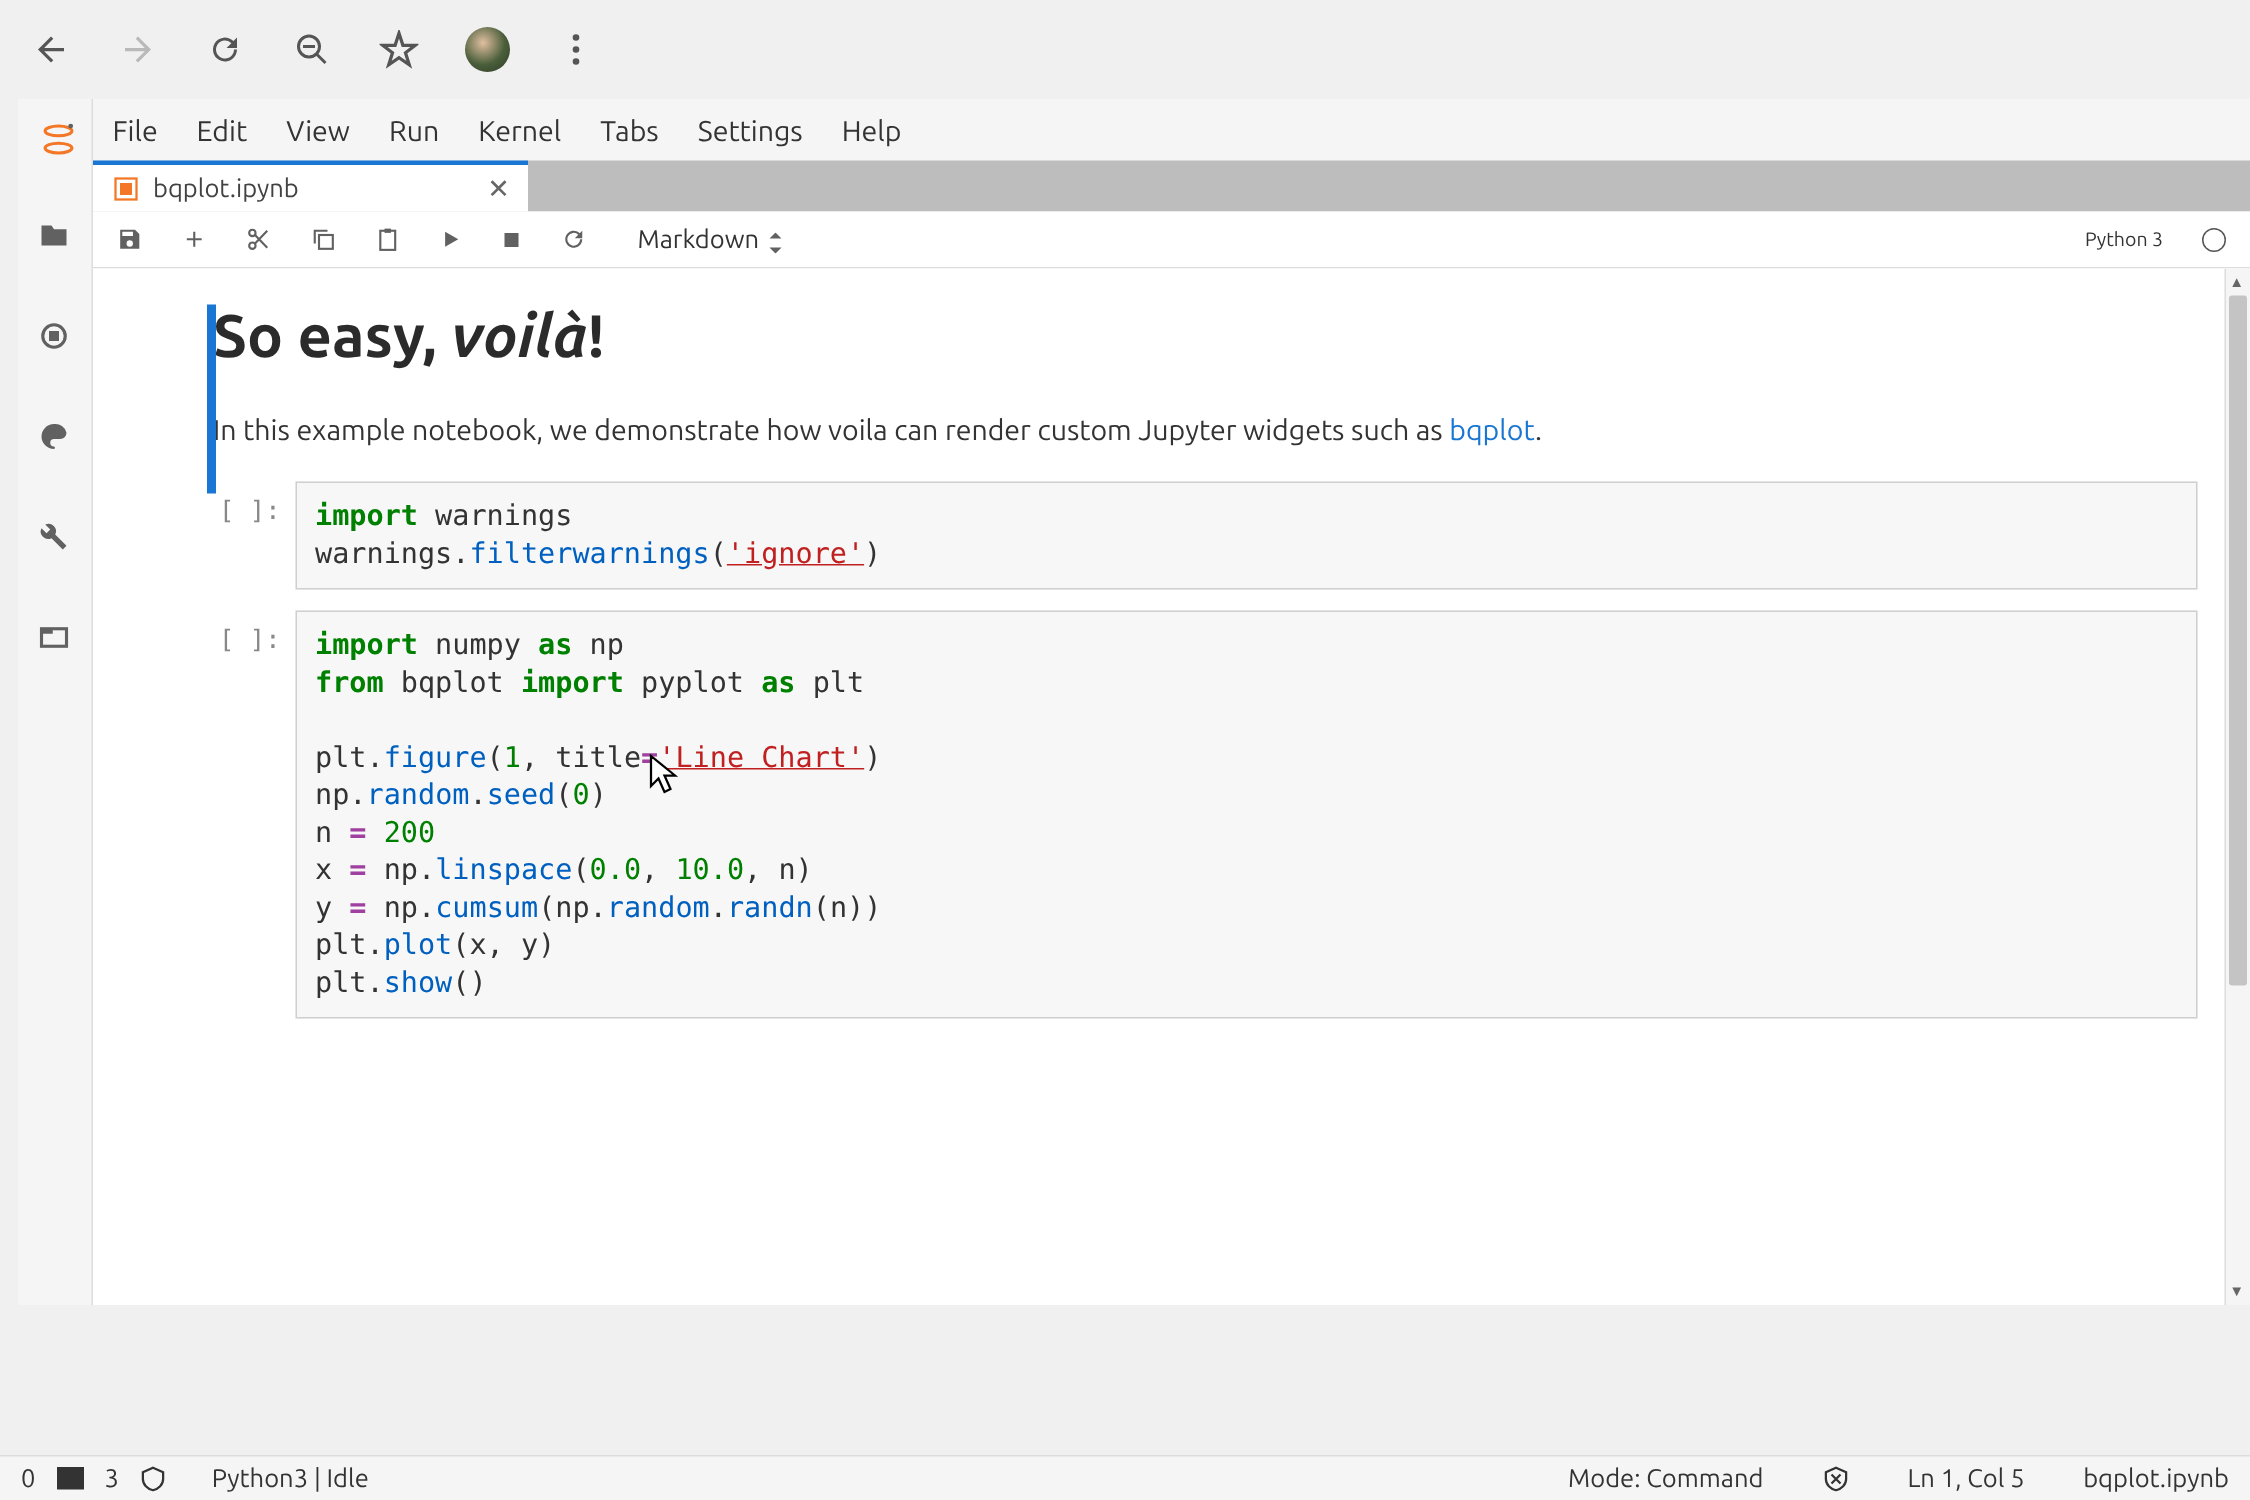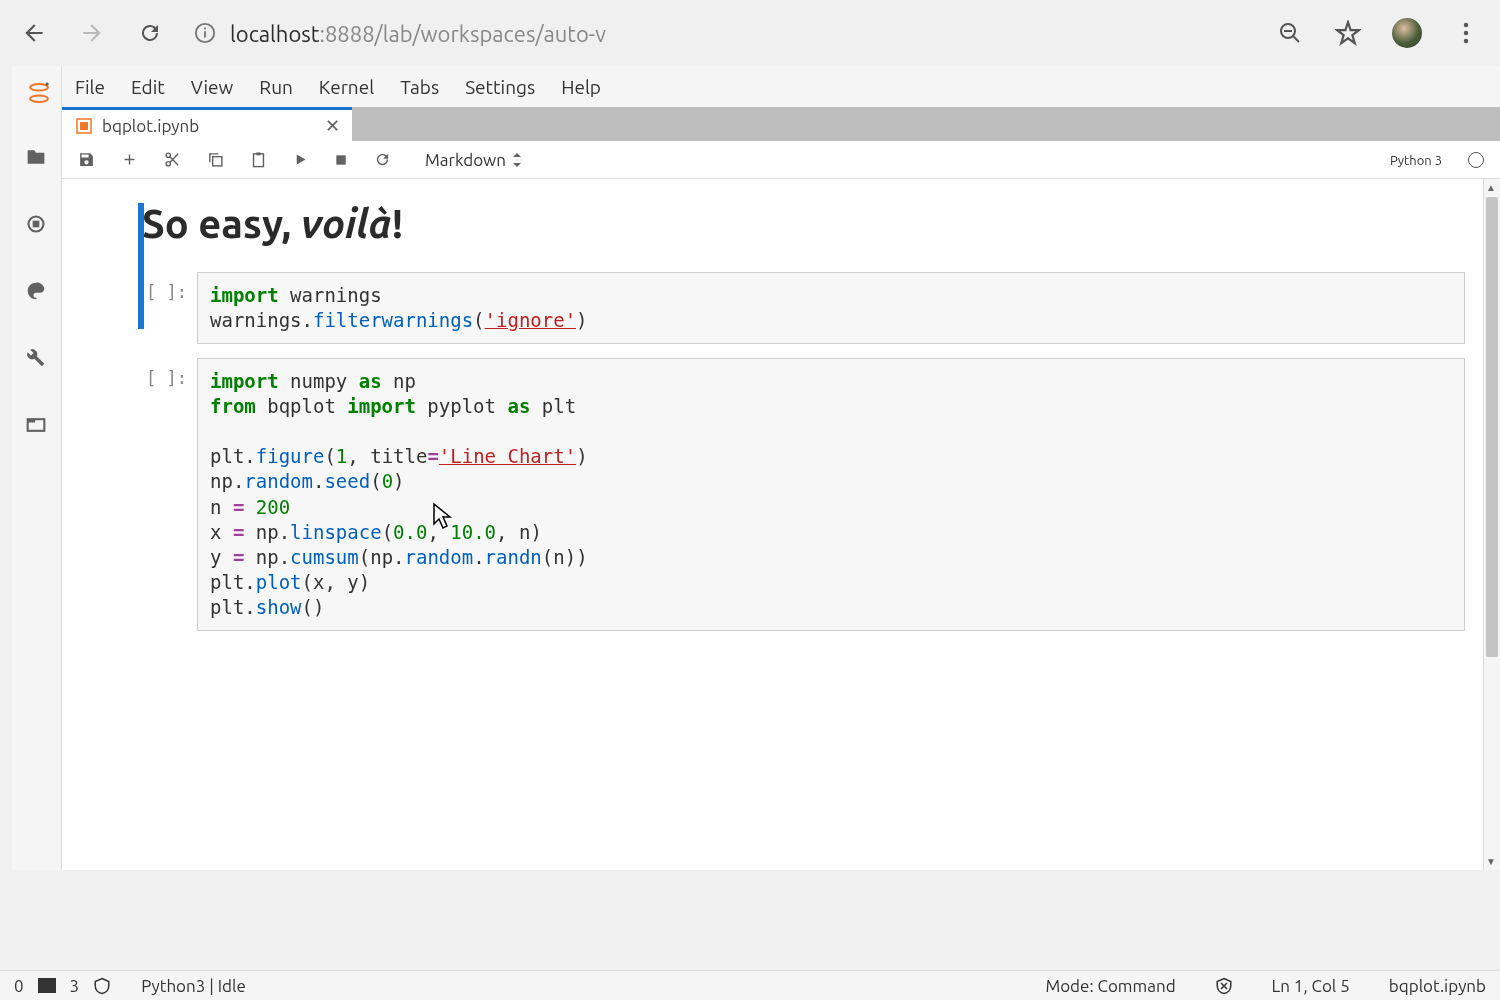--- a/index.html
+++ b/index.html
@@ -32,21 +32,21 @@
 .lab-sidebar .sb-icon { width: 22px; height: 22px; color: #616161; }
 
 .work-area { flex: 1; display: flex; flex-direction: column; }
 .menu-bar { height: 41px; background: #f5f5f5; display: flex; align-items: center; padding-left: 13px; gap: 26px; font-size: 19px; color: #333; }
 
 .tab-bar { height: 34px; background: #bdbdbd; display: flex; align-items: flex-end; }
 .tab { height: 34px; background: #fff; display: flex; align-items: center; padding: 0 12px 0 14px; gap: 10px; font-size: 17px; color: #424242; border-top: 3px solid #1976d2; width: 290px; position: relative; }
 .tab-close { margin-left: auto; font-size: 18px; color: #666; }
 
 .toolbar { height: 38px; background: #fff; display: flex; align-items: center; padding: 0 16px; gap: 26px; border-bottom: 1px solid #ddd; }
-.toolbar .celltype { font-size: 17px; color: #333; display: flex; align-items: center; gap: 6px; margin-left: 8px; }
+.toolbar .celltype { font-size: 17px; color: #333; display: flex; align-items: flex-end; gap: 6px; margin-left: 8px; }
 .toolbar-spacer { flex: 1; }
 .kernel-name { font-size: 13px; color: #333; }
 .kernel-circle { width: 16px; height: 16px; border: 1.5px solid #555; border-radius: 50%; }
 
 .notebook-area { flex: 1; background: #fff; overflow-y: scroll; position: relative; padding: 22px 35px 20px 80px; }
 .md-cell { position: relative; margin-bottom: 20px; }
 .cell-bar { position: absolute; left: -4px; top: 2px; width: 6px; height: 126px; background: #1976d2; }
 .md-head { font-size: 40px; font-weight: 700; color: #2b2b2b; margin-bottom: 26px; }
 .md-head em { font-style: italic; }
 .md-para { font-size: 19px; color: #333; line-height: 1.5; }
@@ -84,28 +84,20 @@
   </div>
   <div class="nav-btn disabled">
     <svg width="26" height="26" viewBox="0 0 24 24">
         <path d="M4 11h12.2l-5.6-5.6L12 4l8 8-8 8-1.4-1.4 5.6-5.6H4z" fill="#555"></path>
       </svg>
   </div>
   <div class="nav-btn">
     <svg width="24" height="24" viewBox="0 0 24 24">
         <path d="M17.65 6.35A8 8 0 1 0 20 12h-2a6 6 0 1 1-1.76-4.24L13 11h7V4l-2.35 2.35z" fill="#555"></path>
       </svg>
-  </div>
-  <div class="url-bar">
-    <svg width="22" height="22" viewBox="0 0 24 24">
-        <circle cx="12" cy="12" r="10" fill="none" stroke="#777" stroke-width="2"></circle>
-        <rect x="11" y="10" width="2" height="7" fill="#777"></rect>
-        <rect x="11" y="6" width="2" height="2" fill="#777"></rect>
-      </svg>
-    <span><span class="url-host">localhost</span><span class="url-rest">:8888/lab/workspaces/auto-v</span></span>
   </div>
   <div class="right-icons">
     <div class="nav-btn">
       <svg width="24" height="24" viewBox="0 0 24 24">
           <circle cx="10" cy="10" r="7" fill="none" stroke="#555" stroke-width="2"></circle>
           <line x1="15" y1="15" x2="21" y2="21" stroke="#555" stroke-width="2"></line>
           <line x1="6" y1="10" x2="14" y2="10" stroke="#555" stroke-width="2"></line>
         </svg>
     </div>
     <div class="nav-btn">
@@ -238,20 +230,21 @@
       </div>
       <div class="toolbar-spacer"></div>
       <span class="kernel-name">Python 3</span>
       <span class="kernel-circle"></span>
     </div>
 
     <div class="notebook-area">
       <div class="md-cell">
         <div class="cell-bar"></div>
         <h1 class="md-head"><span>So easy, </span><em>voilà</em><span>!</span></h1>
+        <p class="md-para"><span>In this example notebook, we demonstrate how voila can render custom Jupyter widgets such as </span><a href="#">bqplot</a><span>.</span></p>
       </div>
 
       <div class="code-cell">
         <div class="prompt">[ ]:</div>
         <div class="code-input"><span class="kw">import</span><span> warnings</span>
 <span>warnings.</span><span class="fn">filterwarnings</span><span>(</span><span class="str">'ignore'</span><span>)</span></div>
       </div>
 
       <div class="code-cell">
         <div class="prompt">[ ]:</div>

